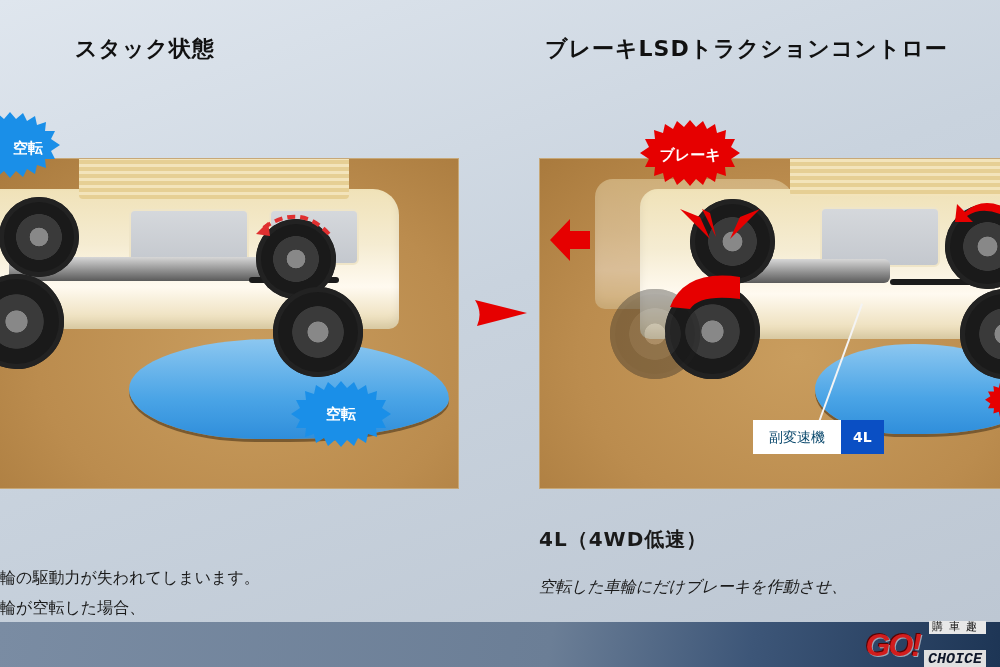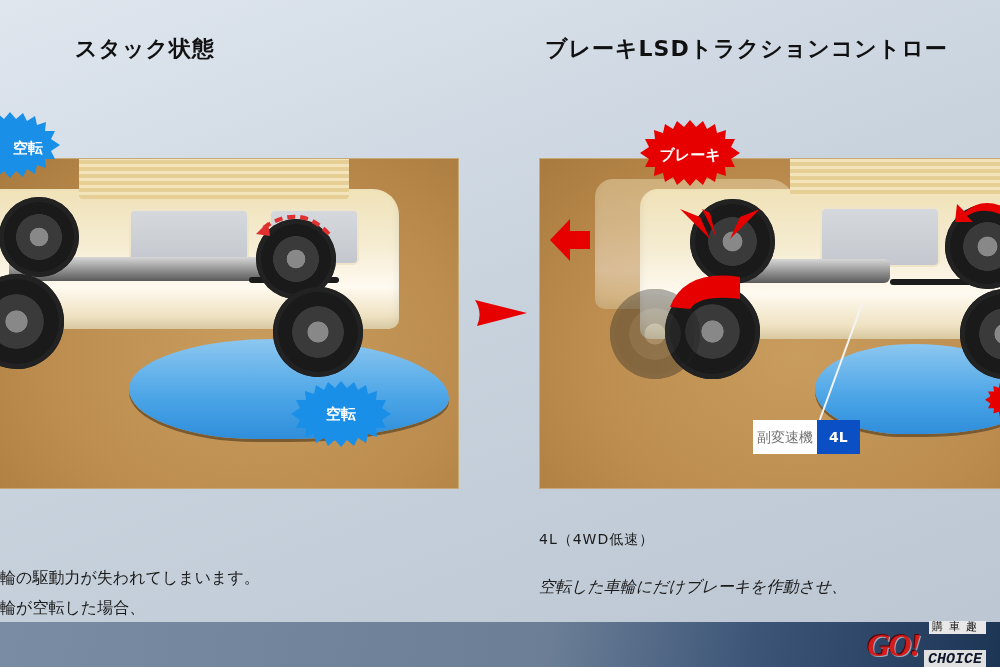--- a/index.html
+++ b/index.html
@@ -65,39 +65,39 @@
   .starburst svg { position: absolute; inset: 0; }
   .starburst span { position: relative; z-index: 1; }
 
   .arrow-between {
     position: absolute; left: 475px; top: 300px; width: 52px; height: 26px;
   }
   .callout {
     position: absolute; left: 753px; top: 420px; height: 34px; display: flex;
     font-size: 14px;
   }
-  .callout-label { background: #fff; color: #737373; padding: 0 4px; line-height: 34px; }
+  .callout-label { background: #fff; color: #0c4a6e; padding: 0 16px; line-height: 34px; }
   .callout-value { background: #0a4fc4; color: #fff; padding: 0 12px; line-height: 34px; font-weight: bold; }
   .callout-line {
     position: absolute; left: 818px; top: 296px; width: 2px; height: 126px;
     background: #f4f4f4; transform: rotate(20deg); transform-origin: bottom;
   }
 
   .desc { position: absolute; font-size: 16px; color: #1a1a1a; line-height: 30px; }
-  .desc-heading { font-weight: normal; font-size: 14px; letter-spacing: 1px; }
+  .desc-heading { font-weight: bold; font-size: 20px; letter-spacing: 1px; }
 
   .footer {
     position: absolute; left: 0; top: 622px; width: 1000px; height: 45px;
     background: linear-gradient(100deg, #7a8ca3 0%, #6b7e96 55%, #3d5678 75%, #1d3555 100%);
   }
   .logo {
     position: absolute; right: 14px; top: 626px; height: 38px; display: flex; align-items: center; gap: 4px;
   }
   .logo-go {
-    font-family: Liberation Serif, serif; font-weight: bold; font-style: italic;
+    font-family: Liberation Sans, sans-serif; font-weight: bold; font-style: italic;
     font-size: 32px; color: #d11d1d; letter-spacing: -2px;
     text-shadow: 1px 1px 0 #fff8, -1px -1px 0 #5a0000;
   }
   .logo-right { display: flex; flex-direction: column; align-items: flex-end; line-height: 1; font-family: Liberation Mono, monospace; }
   .logo-cn { font-size: 11px; color: #111; background: #e8e8e8; padding: 1px 3px; letter-spacing: 6px; }
   .logo-choice { font-weight: bold; font-style: italic; font-size: 15px; color: #0f172a; background: #e0e0e0; padding: 2px 4px; margin-top: 16px; }
 </style>
 </head>
 <body>
 

